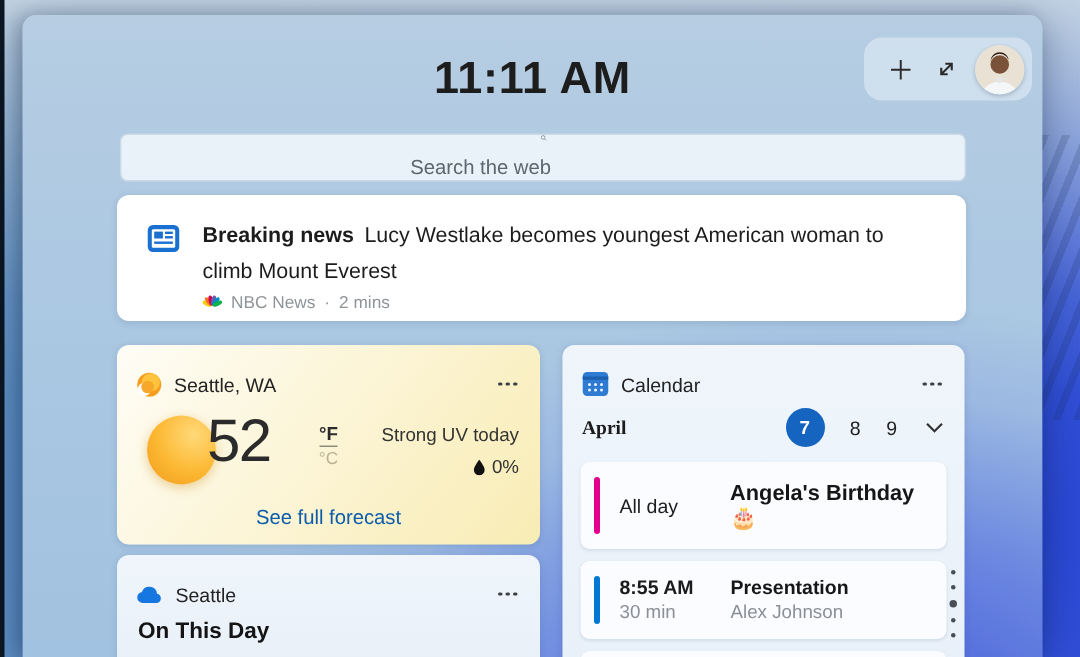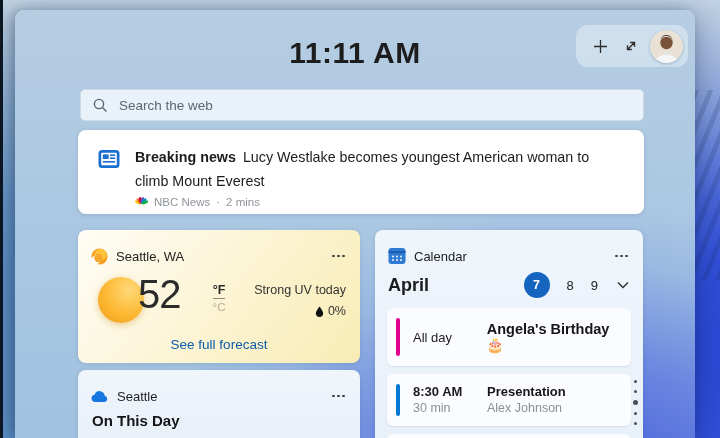--- a/index.html
+++ b/index.html
@@ -26,21 +26,21 @@
   
   .toolbar{position:absolute;top:15px;right:7px;width:112px;height:42px;border-radius:12px;
     background:rgba(222,234,244,0.62);display:flex;align-items:center;
     justify-content:space-between;padding:0 5px 0 13px;box-sizing:border-box;}
   .icon-btn{display:flex;align-items:center;justify-content:center;width:22px;height:22px;cursor:pointer;}
   .avatar{width:33px;height:33px;border-radius:50%;overflow:hidden;flex:0 0 auto;cursor:pointer;
     box-shadow:0 1px 3px rgba(20,40,70,.25);}
   
   .search-bar{position:absolute;left:65px;top:79px;width:564px;height:32px;box-sizing:border-box;
     background:#eaf2f9;border:1px solid #ccdae7;border-radius:5px;
-    display:flex;align-items:center;gap:9px;padding:0 12px;}
+    display:flex;align-items:center;gap:9px;padding:0 12px;flex-direction:column;}
   .search-bar input{flex:1;border:none;background:transparent;outline:none;
     font-family:"Liberation Sans",sans-serif;font-size:13.5px;color:#333;}
   .search-bar input::placeholder{color:#5b6670;opacity:1;}
   
   .card{position:absolute;border-radius:8px;box-shadow:0 1px 5px rgba(20,50,90,0.14);box-sizing:border-box;}
   .news-card{left:63px;top:120px;width:566px;height:84px;background:#ffffff;
     display:flex;gap:15px;padding:15px 20px 0 20px;cursor:pointer;}
   .news-text{font-size:14.3px;line-height:24px;color:#1c1c1c;}
   .news-tag{font-weight:700;margin-right:7px;}
   .source-row{margin-top:3px;display:flex;align-items:center;gap:6px;
@@ -64,21 +64,21 @@
   .precip{margin-top:7px;display:flex;justify-content:flex-end;align-items:center;gap:4px;}
   .wx-link{position:absolute;bottom:11px;left:0;right:0;text-align:center;font-size:13.5px;cursor:pointer;}
   
   .photos-card{left:63px;top:360px;width:282px;height:92px;
     background:linear-gradient(180deg,#eff5fb,#e7eff8);cursor:pointer;}
   .photos-heading{position:absolute;left:14px;top:42px;font-size:15px;font-weight:700;color:#141414;}
   
   .calendar-card{left:360px;top:220px;width:268px;height:224px;
     background:linear-gradient(180deg,#eff5fb,#e8f0f9);}
   .month-row{position:absolute;top:41px;left:13px;right:12px;height:28px;display:flex;align-items:center;}
-  .month{font-size:18px;font-weight:700;color:#1b1b1b;}
+  .month{font-size:13px;font-weight:700;color:#1b1b1b;font-family:Liberation Serif, serif;}
   .dates{margin-left:auto;display:flex;align-items:center;gap:17px;font-size:13px;color:#222;}
   .date-num{cursor:pointer;}
   .date-selected{width:26px;height:26px;border-radius:50%;color:#fff;display:flex;align-items:center;
     justify-content:center;font-size:12.5px;font-weight:600;cursor:pointer;}
   .chev{display:flex;align-items:center;cursor:pointer;padding:2px;}
   .events{position:absolute;top:78px;left:12px;width:244px;}
   .event-card{position:relative;background:#fafcff;border-radius:6px;margin-bottom:8px;
     box-shadow:0 1px 2px rgba(30,60,100,.1);cursor:pointer;}
   .accent-bar{position:absolute;left:9px;top:10px;bottom:10px;width:3.5px;border-radius:2px;}
   .ev1{height:58px;display:flex;align-items:center;}
@@ -241,21 +241,21 @@
     </div>
     <div class="events">
       <div class="event-card ev1">
         <span class="accent-bar" style="background: rgb(227, 0, 140);"></span>
         <span class="e-time">All day</span>
         <span class="e-title"><span>Angela's Birthday</span> <span>🎂</span></span>
       </div>
       <div class="event-card ev2">
         <span class="accent-bar" style="background: rgb(0, 120, 212);"></span>
         <span class="col-time">
-          <div class="t-strong">8:30 AM</div>
+          <div class="t-strong">8:55 AM</div>
           <div class="t-sub">30 min</div>
         </span>
         <span class="col-main">
           <div class="m-strong">Presentation</div>
           <div class="t-sub">Alex Johnson</div>
         </span>
       </div>
       <div class="event-card ev3"></div>
     </div>
     <div class="scroll-dots">

